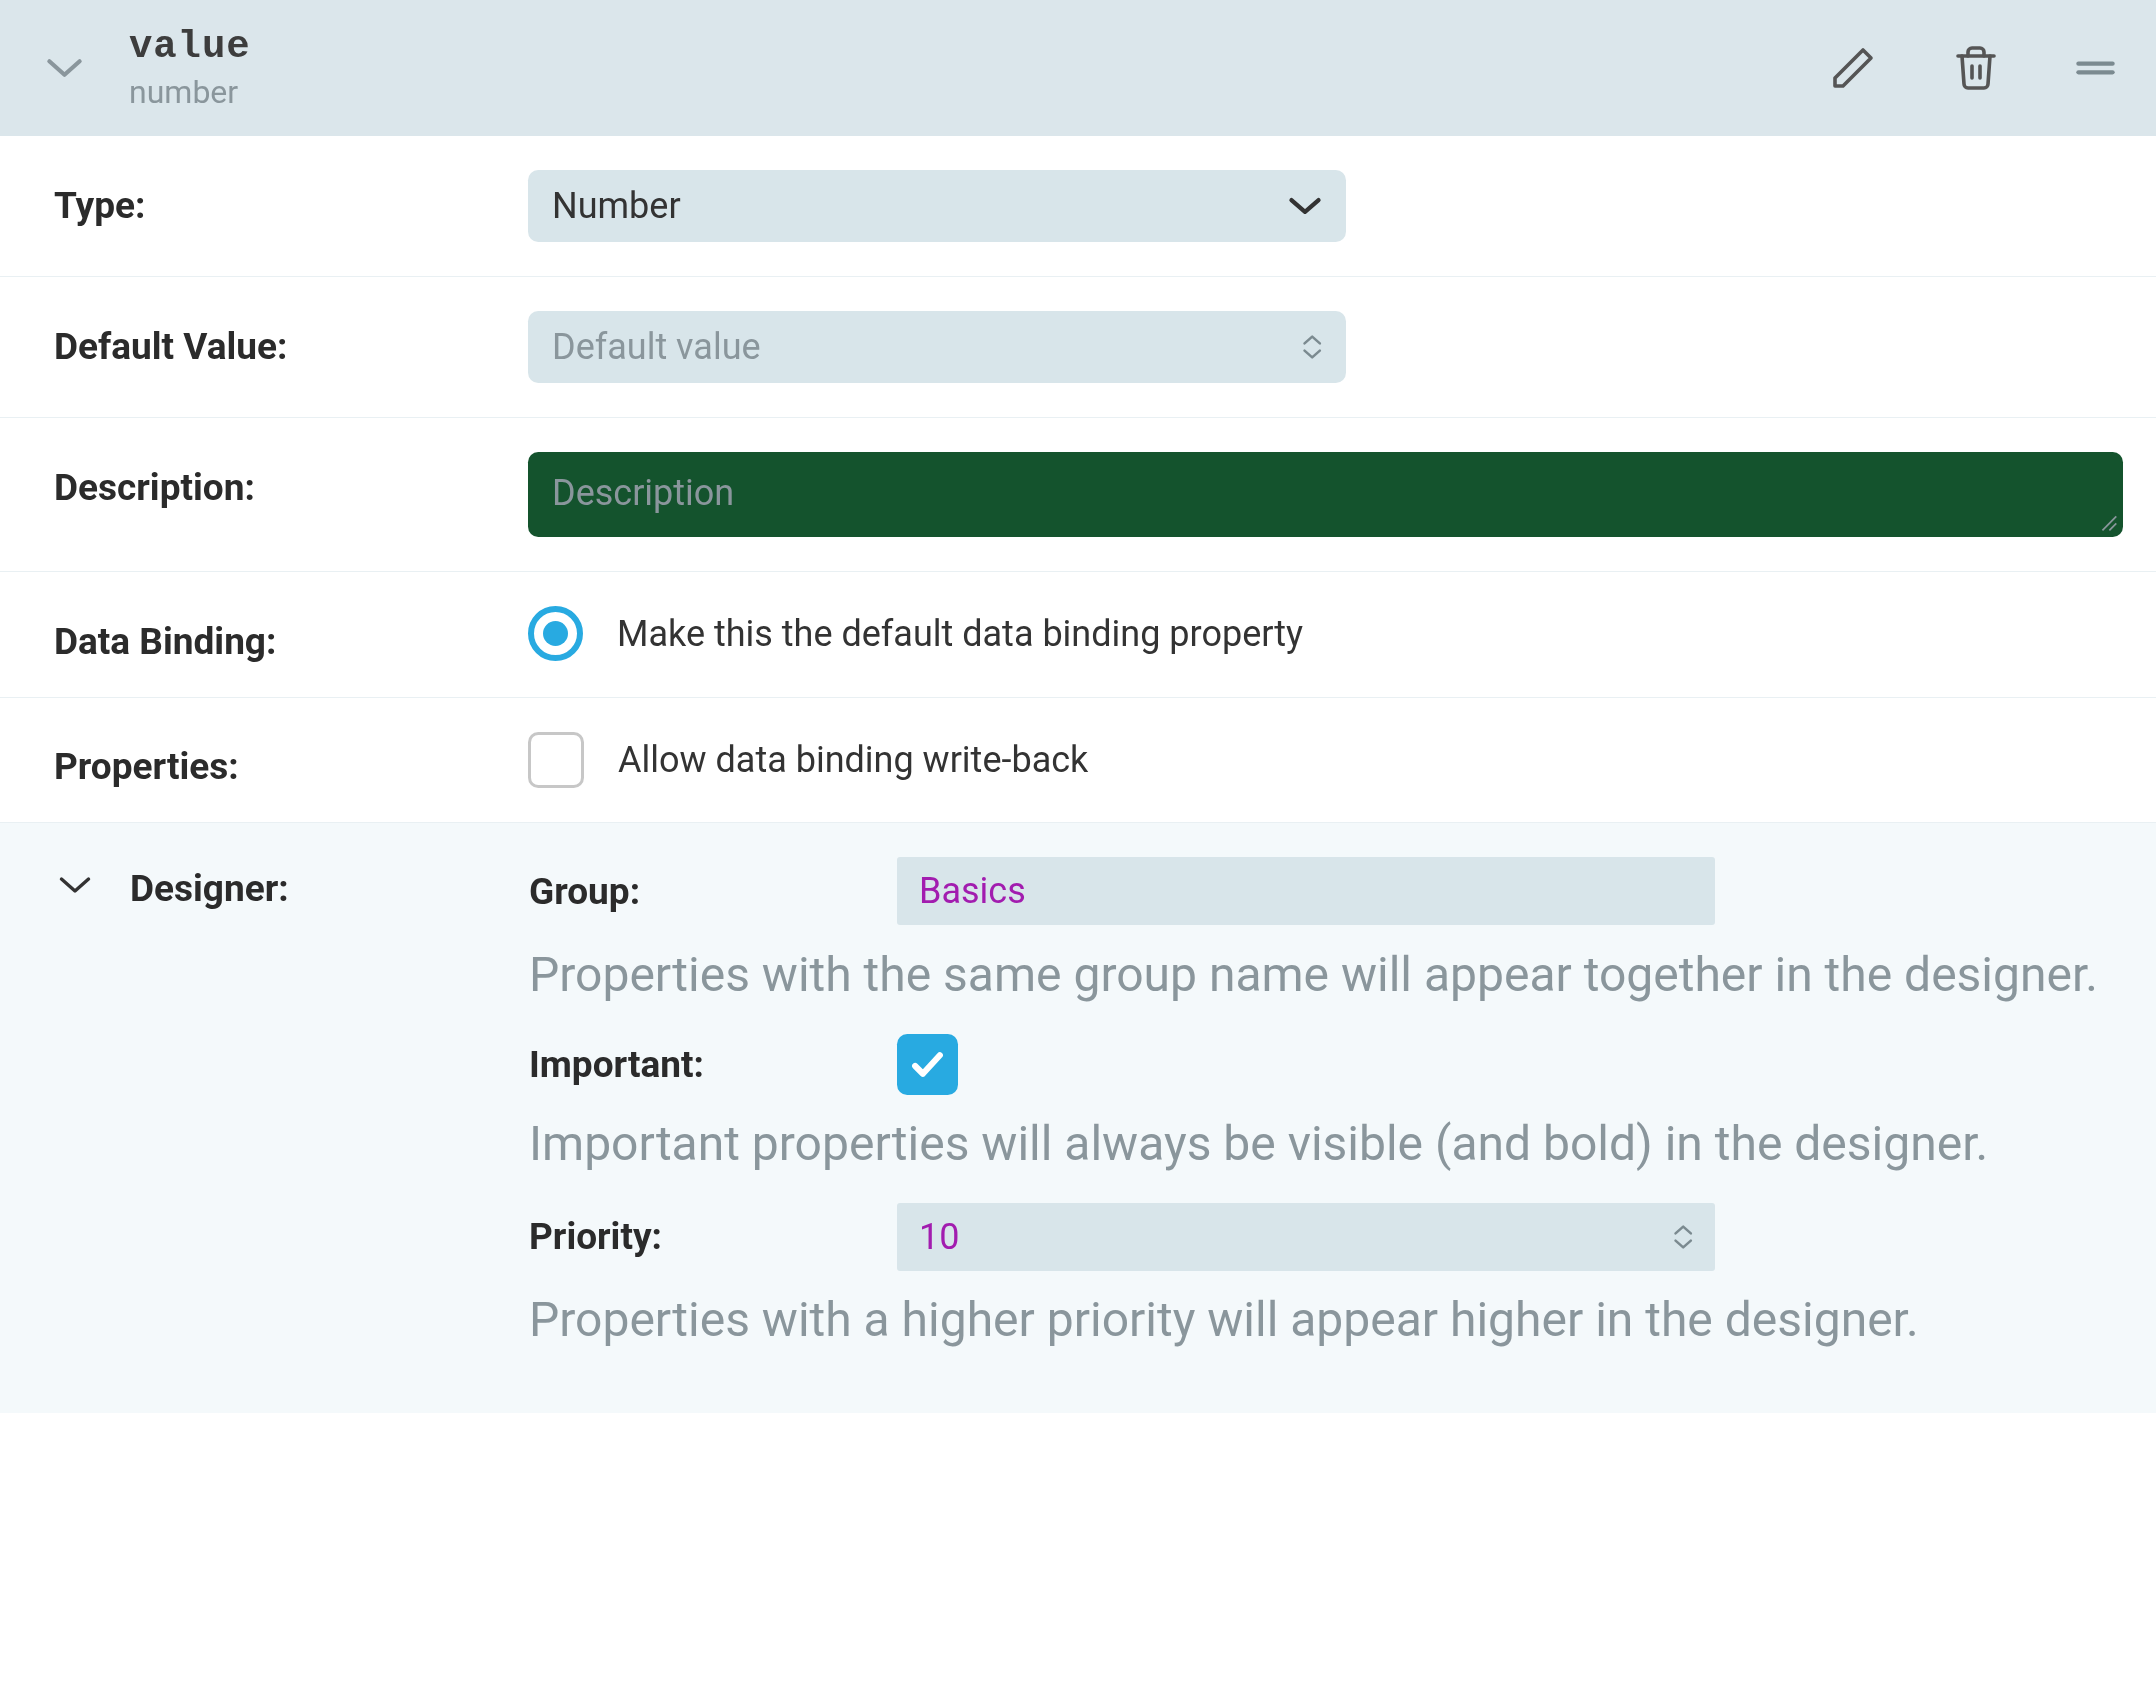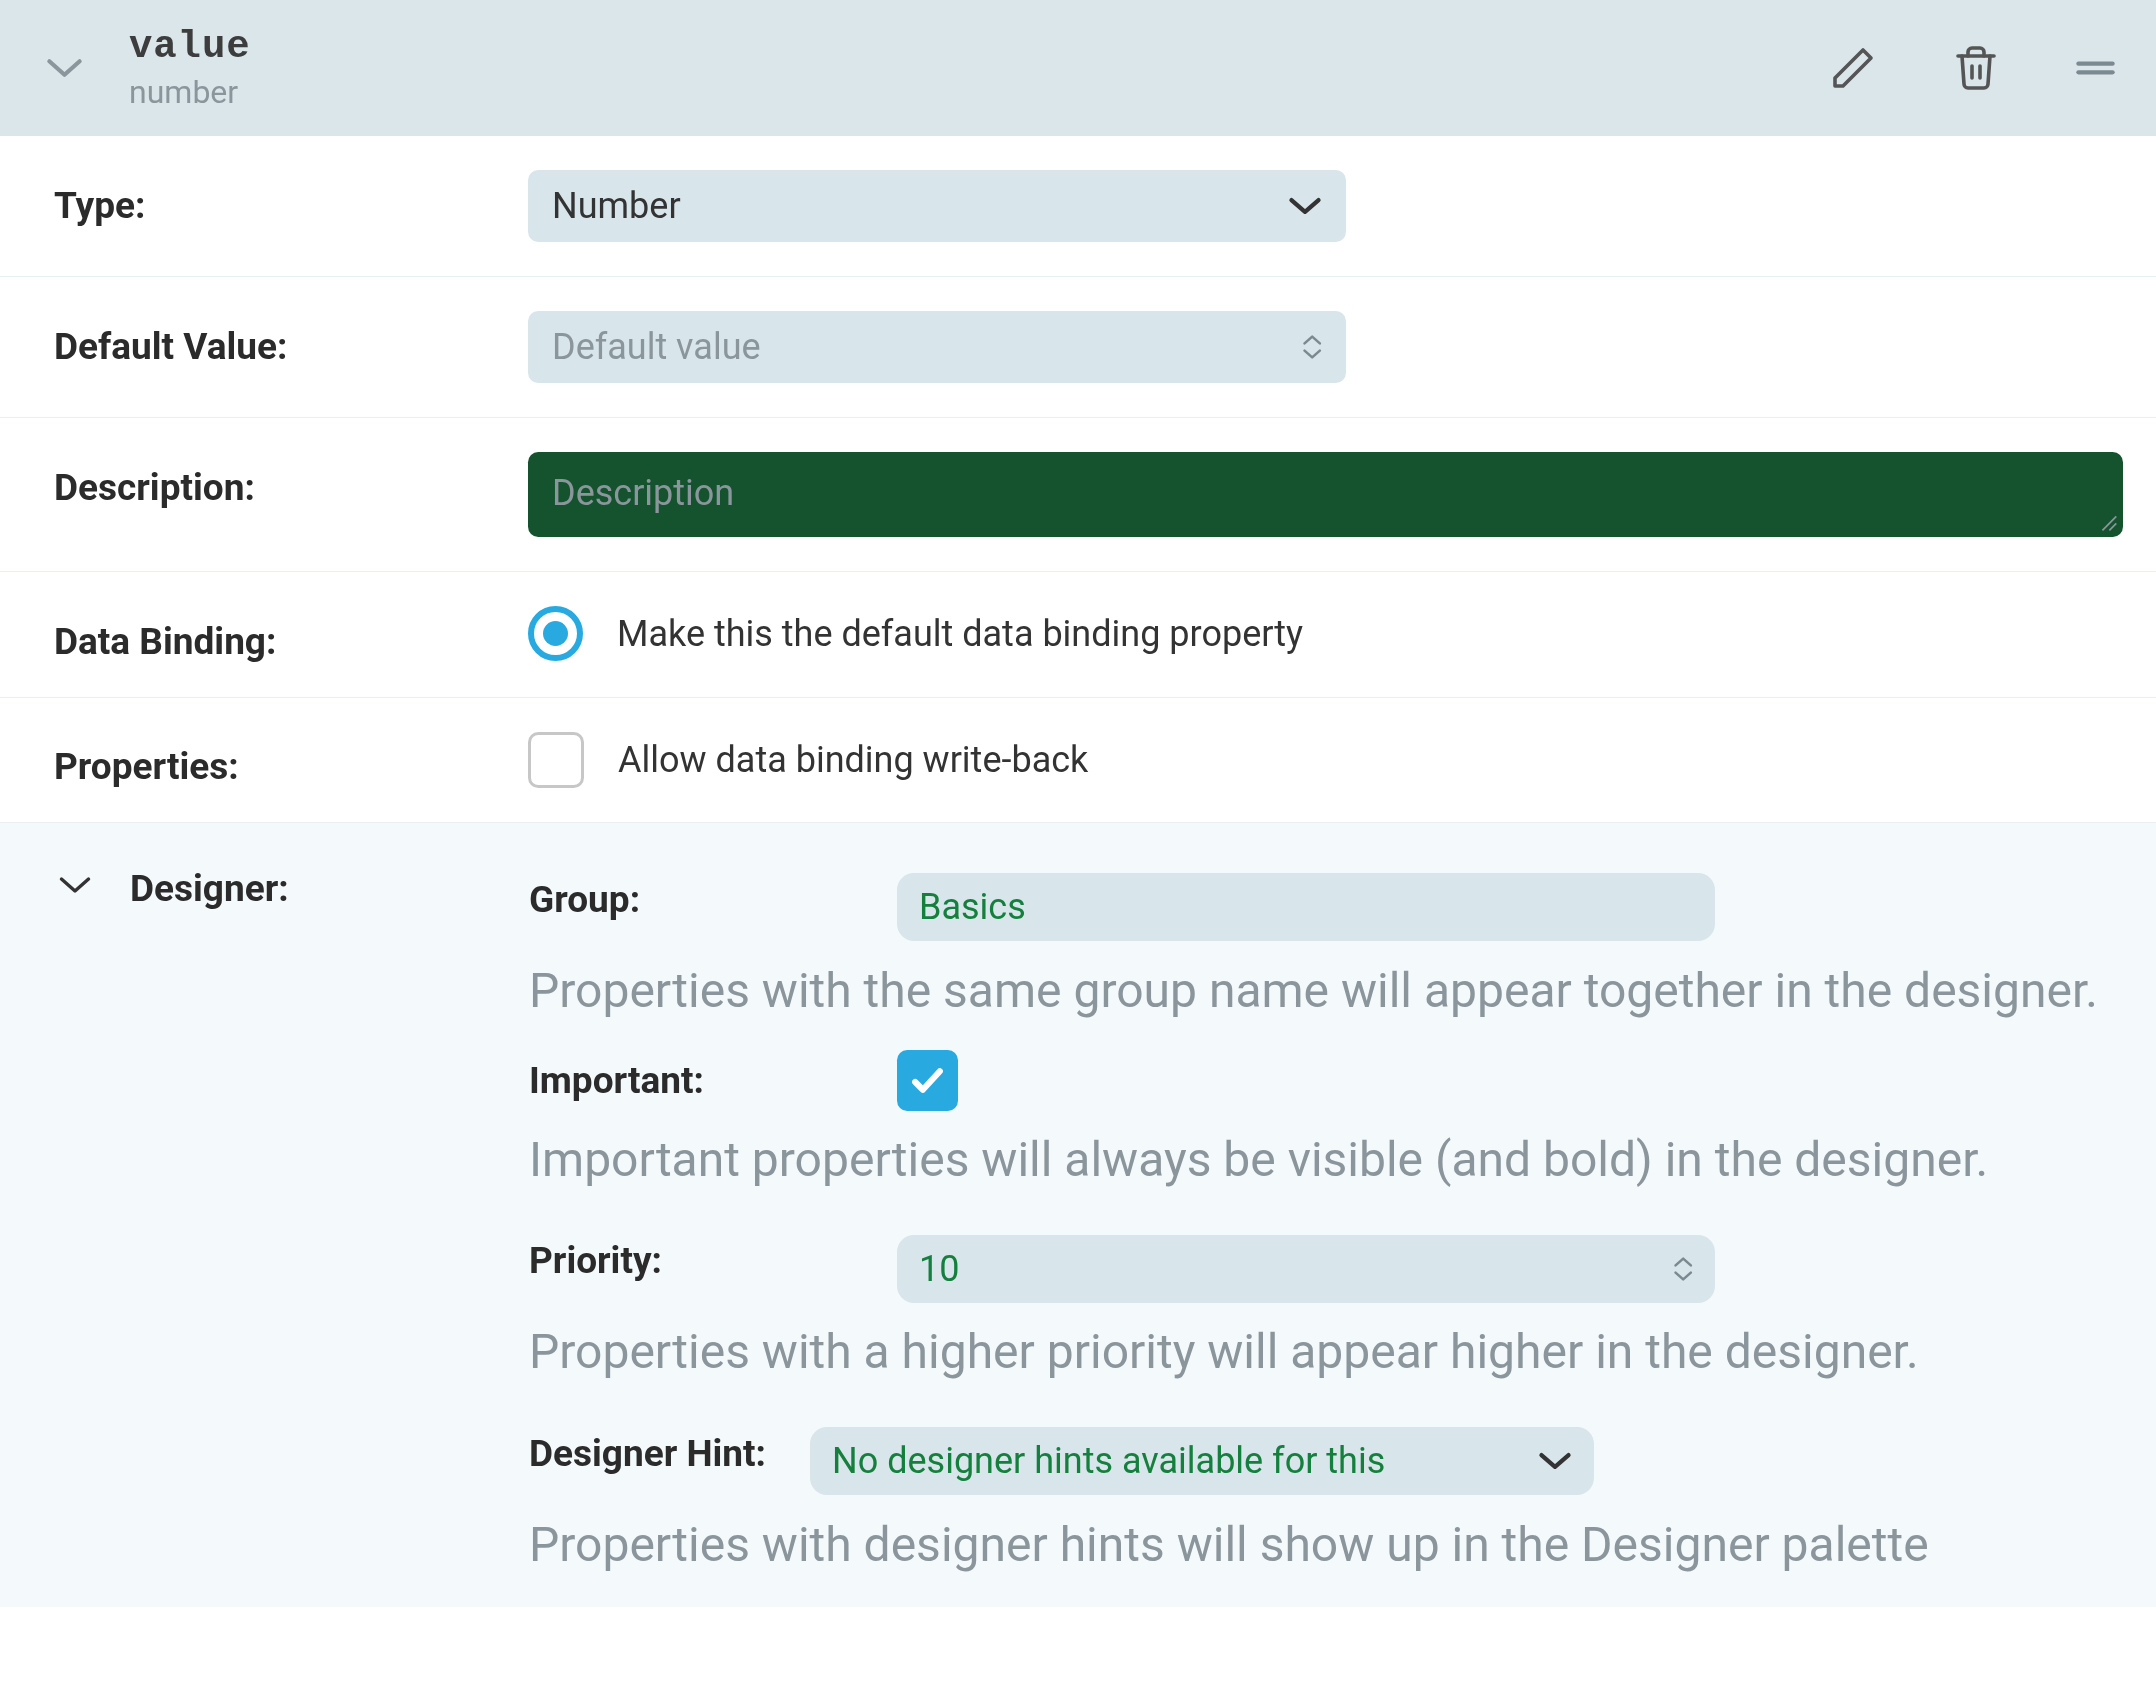--- a/index.html
+++ b/index.html
@@ -136,31 +136,30 @@
   }
   .designer-section .d-body { flex: 1; }
   .sub-row { margin-bottom: 20.4px; }
   .sub-row .sub-top { display: flex; align-items: center; gap: 44px; }
   .sub-label { font-weight: 700; font-size: 37px; width: 324px; }
   .sub-help { color: #8a969c; font-size: 48px; margin-top: 20.4px; margin-bottom: 31px; }
 
   .sub-input {
     background: #d8e5ea;
     border: none;
-    border-radius: 17px;
+    border-radius: 3px;
     height: 68px;
     width: 818px;
     display: flex;
     align-items: center;
     padding: 0 22px;
     font-size: 36px;
-    color: #15803d;
+    color: #a21caf;
     justify-content: space-between;
     cursor: text;
-    margin-top: 16px;
   }
   .sub-input .text-trunc {
     white-space: nowrap;
     overflow: hidden;
     text-overflow: clip;
     max-width: 733px;
   }
 
   .check-square {
     width: 61px; height: 61px;
@@ -322,28 +321,16 @@
               </svg>
             <svg width="20.4" height="12" viewBox="0 0 24 14">
                 <polyline points="3,3 12,11 21,3" fill="none" stroke="#7b8a90" stroke-width="3" stroke-linecap="round" stroke-linejoin="round"></polyline>
               </svg>
           </span>
         </div>
       </div>
       <div class="sub-help">Properties with a higher priority will appear higher in the designer.</div>
     </div>
 
-    <div class="sub-row" style="margin-bottom:0;">
-      <div class="sub-top">
-        <div class="sub-label" style="width:auto; margin-right:0px;">Designer Hint:</div>
-        <div class="sub-input" style="width:784px; cursor:pointer;">
-          <span class="text-trunc">No designer hints available for this</span>
-          <svg width="34" height="22" viewBox="0 0 40 26">
-            <polyline points="4,6 20,20 36,6" fill="none" stroke="#333" stroke-width="5" stroke-linecap="round" stroke-linejoin="round"></polyline>
-          </svg>
-        </div>
-      </div>
-      <div class="sub-help" style="margin-bottom:0;">Properties with designer hints will show up in the Designer palette</div>
-    </div>
 
   </div>
 </div>
 
 
 </body></html>

